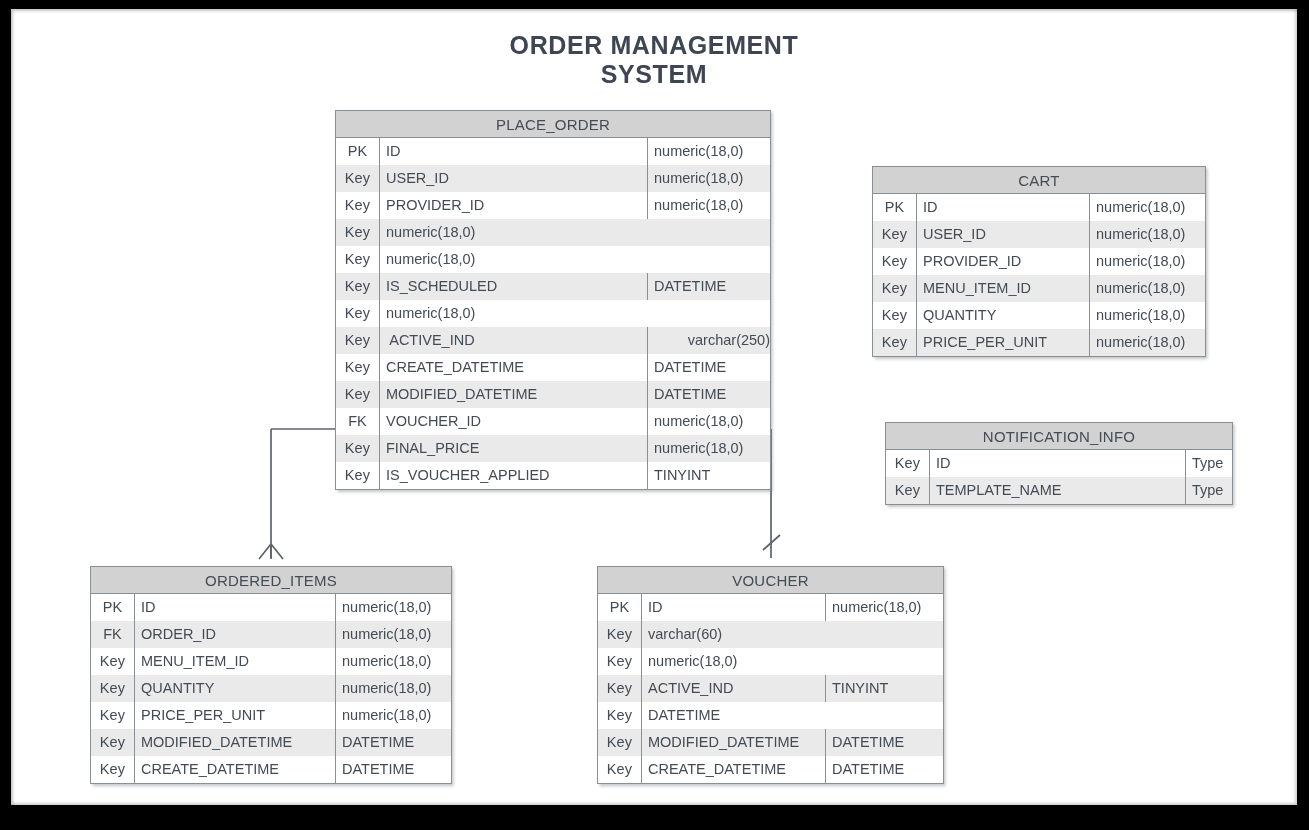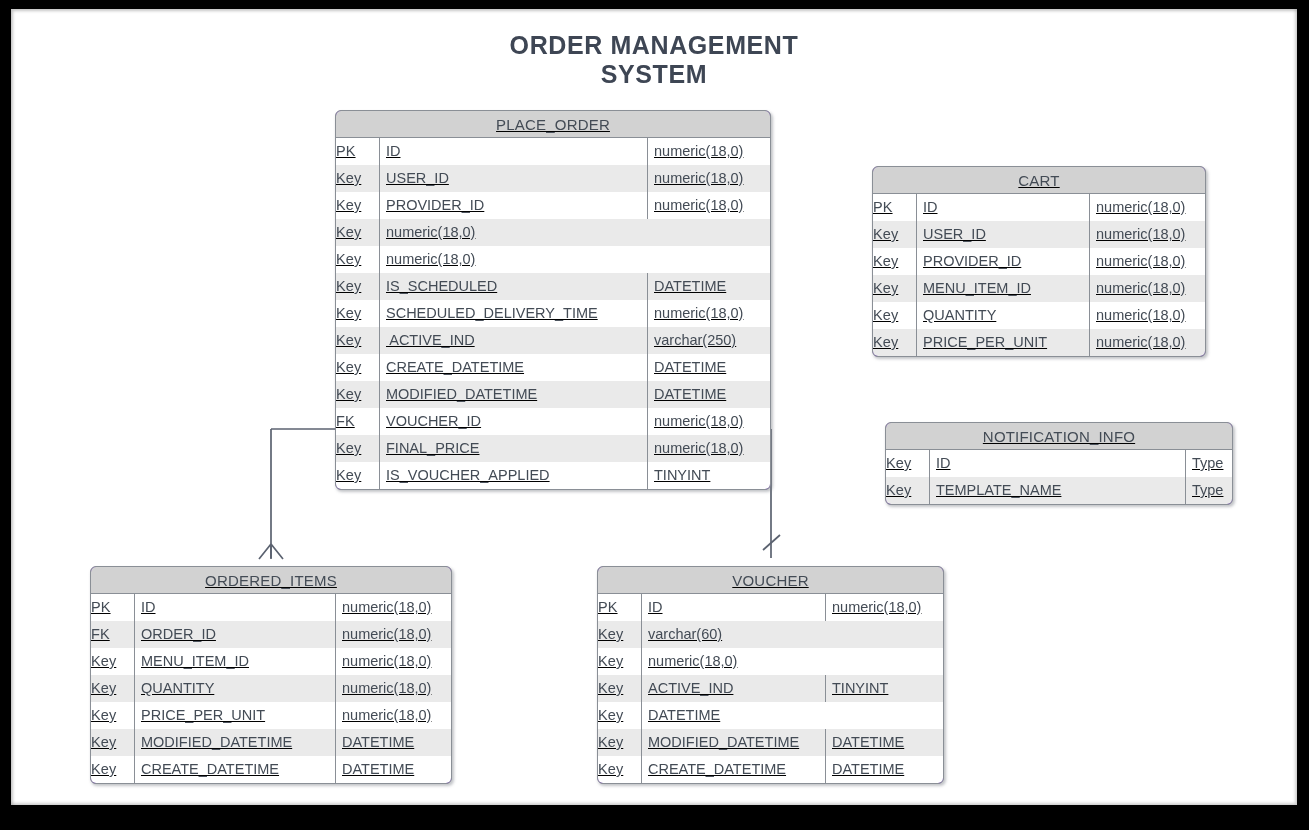--- a/index.html
+++ b/index.html
@@ -47,27 +47,26 @@
     line-height: 29px;
     color: #3e4654;
     letter-spacing: 0.6px;
     white-space: pre-line;
   }
 
   
   .entity {
     position: absolute;
     border: 1.4px solid #8a8f96;
-    border-radius: 6px;
+    border-radius: 0;
     background: #4c1d95;
     box-sizing: border-box;
     overflow: hidden;
     box-shadow: 1.5px 2px 3px rgba(120,125,132,0.45);
     z-index: 5;
-    text-decoration: underline;
   }
   .entity-title {
     height: 27px;
     line-height: 27px;
     text-align: center;
     background: #d2d2d2;
     color: #434b55;
     font-size: 15px;
     border-bottom: 1.4px solid #8a8f96;
     box-sizing: border-box;
@@ -80,21 +79,21 @@
     line-height: 27px;
     box-sizing: border-box;
     font-size: 14.5px;
     color: #434b55;
   }
   .row.odd  { background: #ffffff; }
   .row.even { background: #eaeaea; }
 
   .cell-key {
     flex: 0 0 auto;
-    text-align: left;
+    text-align: center;
     box-sizing: border-box;
     border-right: 1.3px solid #8a8f96;
     letter-spacing: 0.1px;
   }
   .cell-name {
     flex: 1 1 auto;
     box-sizing: border-box;
     padding-left: 6px;
     border-right: 1.3px solid #8a8f96;
     overflow: hidden;
@@ -172,27 +171,26 @@
             <div class="cell-key" style="flex-basis: 44px;">Key</div>
             <div class="cell-type" style="flex-basis: 122px;">numeric(18,0)</div>
           </div>
           <div class="row even">
             <div class="cell-key" style="flex-basis: 44px;">Key</div>
             <div class="cell-name">IS_SCHEDULED</div>
             <div class="cell-type" style="flex-basis: 122px;">DATETIME</div>
           </div>
           <div class="row odd">
             <div class="cell-key" style="flex-basis: 44px;">Key</div>
-            <div class="cell-name">SCHEDULED_DELIVERY_TIME</div>
             <div class="cell-type" style="flex-basis: 122px;">numeric(18,0)</div>
           </div>
           <div class="row even">
             <div class="cell-key" style="flex-basis: 44px;">Key</div>
             <div class="cell-name"> ACTIVE_IND</div>
-            <div class="cell-type" style="flex-basis: 122px;">varchar(250)</div>
+            <div class="cell-type" style="flex-basis: 122px; text-align: right;">varchar(250)</div>
           </div>
           <div class="row odd">
             <div class="cell-key" style="flex-basis: 44px;">Key</div>
             <div class="cell-name">CREATE_DATETIME</div>
             <div class="cell-type" style="flex-basis: 122px;">DATETIME</div>
           </div>
           <div class="row even">
             <div class="cell-key" style="flex-basis: 44px;">Key</div>
             <div class="cell-name">MODIFIED_DATETIME</div>
             <div class="cell-type" style="flex-basis: 122px;">DATETIME</div>

